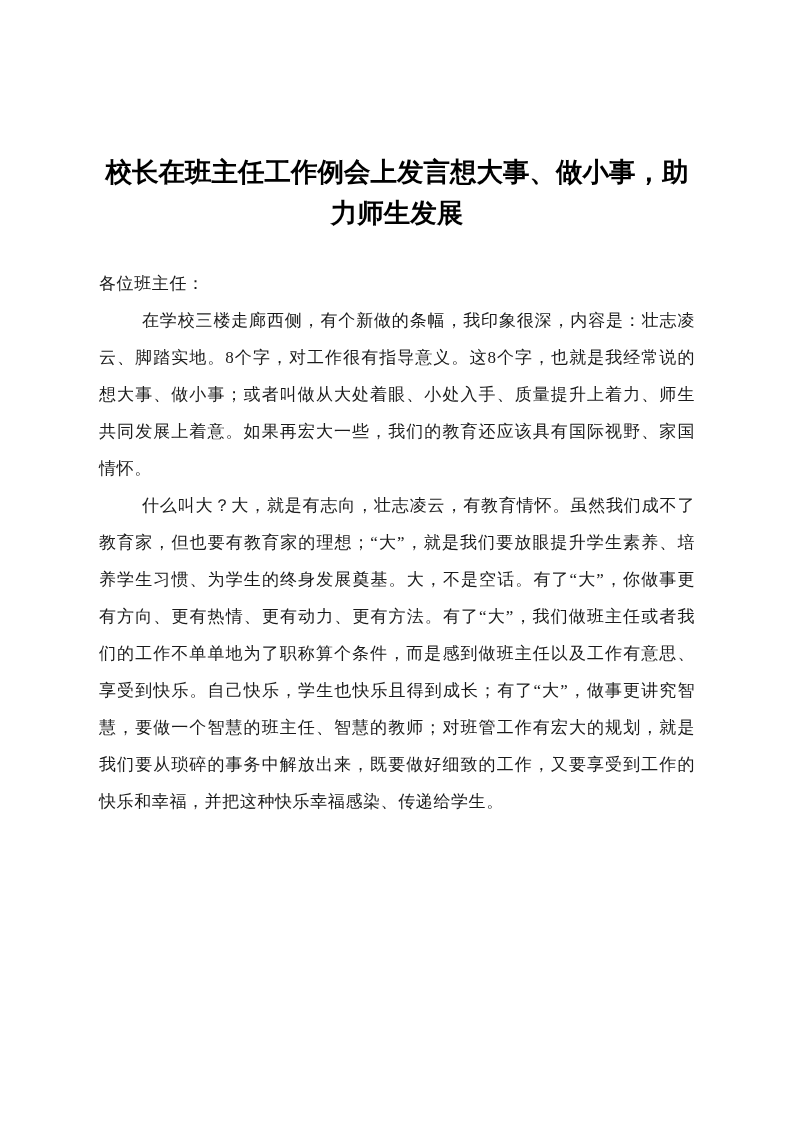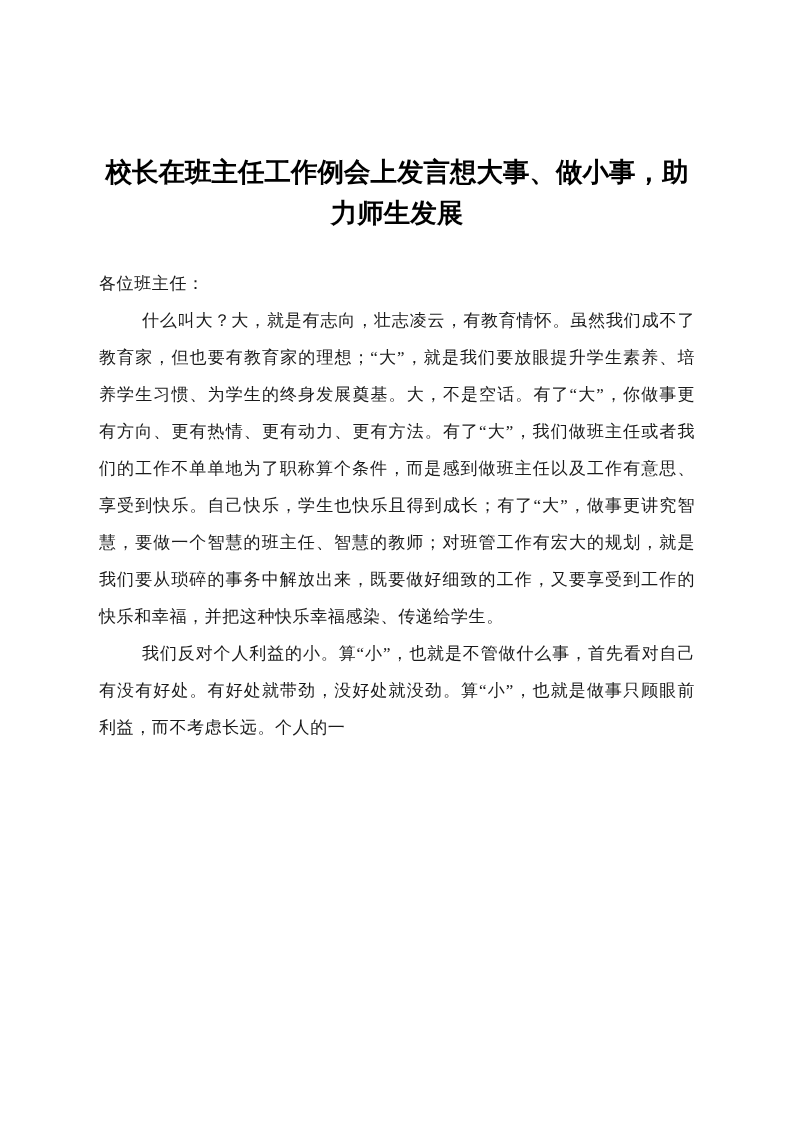--- a/index.html
+++ b/index.html
@@ -74,20 +74,20 @@
 
 <div class="page">
   <div class="content">
 
     <h1 class="doc-title">校长在班主任工作例会上发言想大事、做小事，助力师生发展</h1>
 
     <div class="body-block">
 
       <p class="para salutation">各位班主任：</p>
 
+      <p class="para indent">在学校三楼走廊西侧，有个新做的条幅，我印象很深，内容是：壮志凌云、脚踏实地。8个字，对工作很有指导意义。这8个字，也就是我经常说的想大事、做小事；或者叫做从大处着眼、小处入手、质量提升上着力、师生共同发展上着意。如果再宏大一些，我们的教育还应该具有国际视野、家国情怀。</p>
 
       <p class="para indent">什么叫大？大，就是有志向，壮志凌云，有教育情怀。虽然我们成不了教育家，但也要有教育家的理想；“大”，就是我们要放眼提升学生素养、培养学生习惯、为学生的终身发展奠基。大，不是空话。有了“大”，你做事更有方向、更有热情、更有动力、更有方法。有了“大”，我们做班主任或者我们的工作不单单地为了职称算个条件，而是感到做班主任以及工作有意思、享受到快乐。自己快乐，学生也快乐且得到成长；有了“大”，做事更讲究智慧，要做一个智慧的班主任、智慧的教师；对班管工作有宏大的规划，就是我们要从琐碎的事务中解放出来，既要做好细致的工作，又要享受到工作的快乐和幸福，并把这种快乐幸福感染、传递给学生。</p>
 
-      <p class="para indent">我们反对个人利益的小。算“小”，也就是不管做什么事，首先看对自己有没有好处。有好处就带劲，没好处就没劲。算“小”，也就是做事只顾眼前利益，而不考虑长远。个人的一</p>
 
     </div>
   </div>
 </div>
 
 </body></html>

